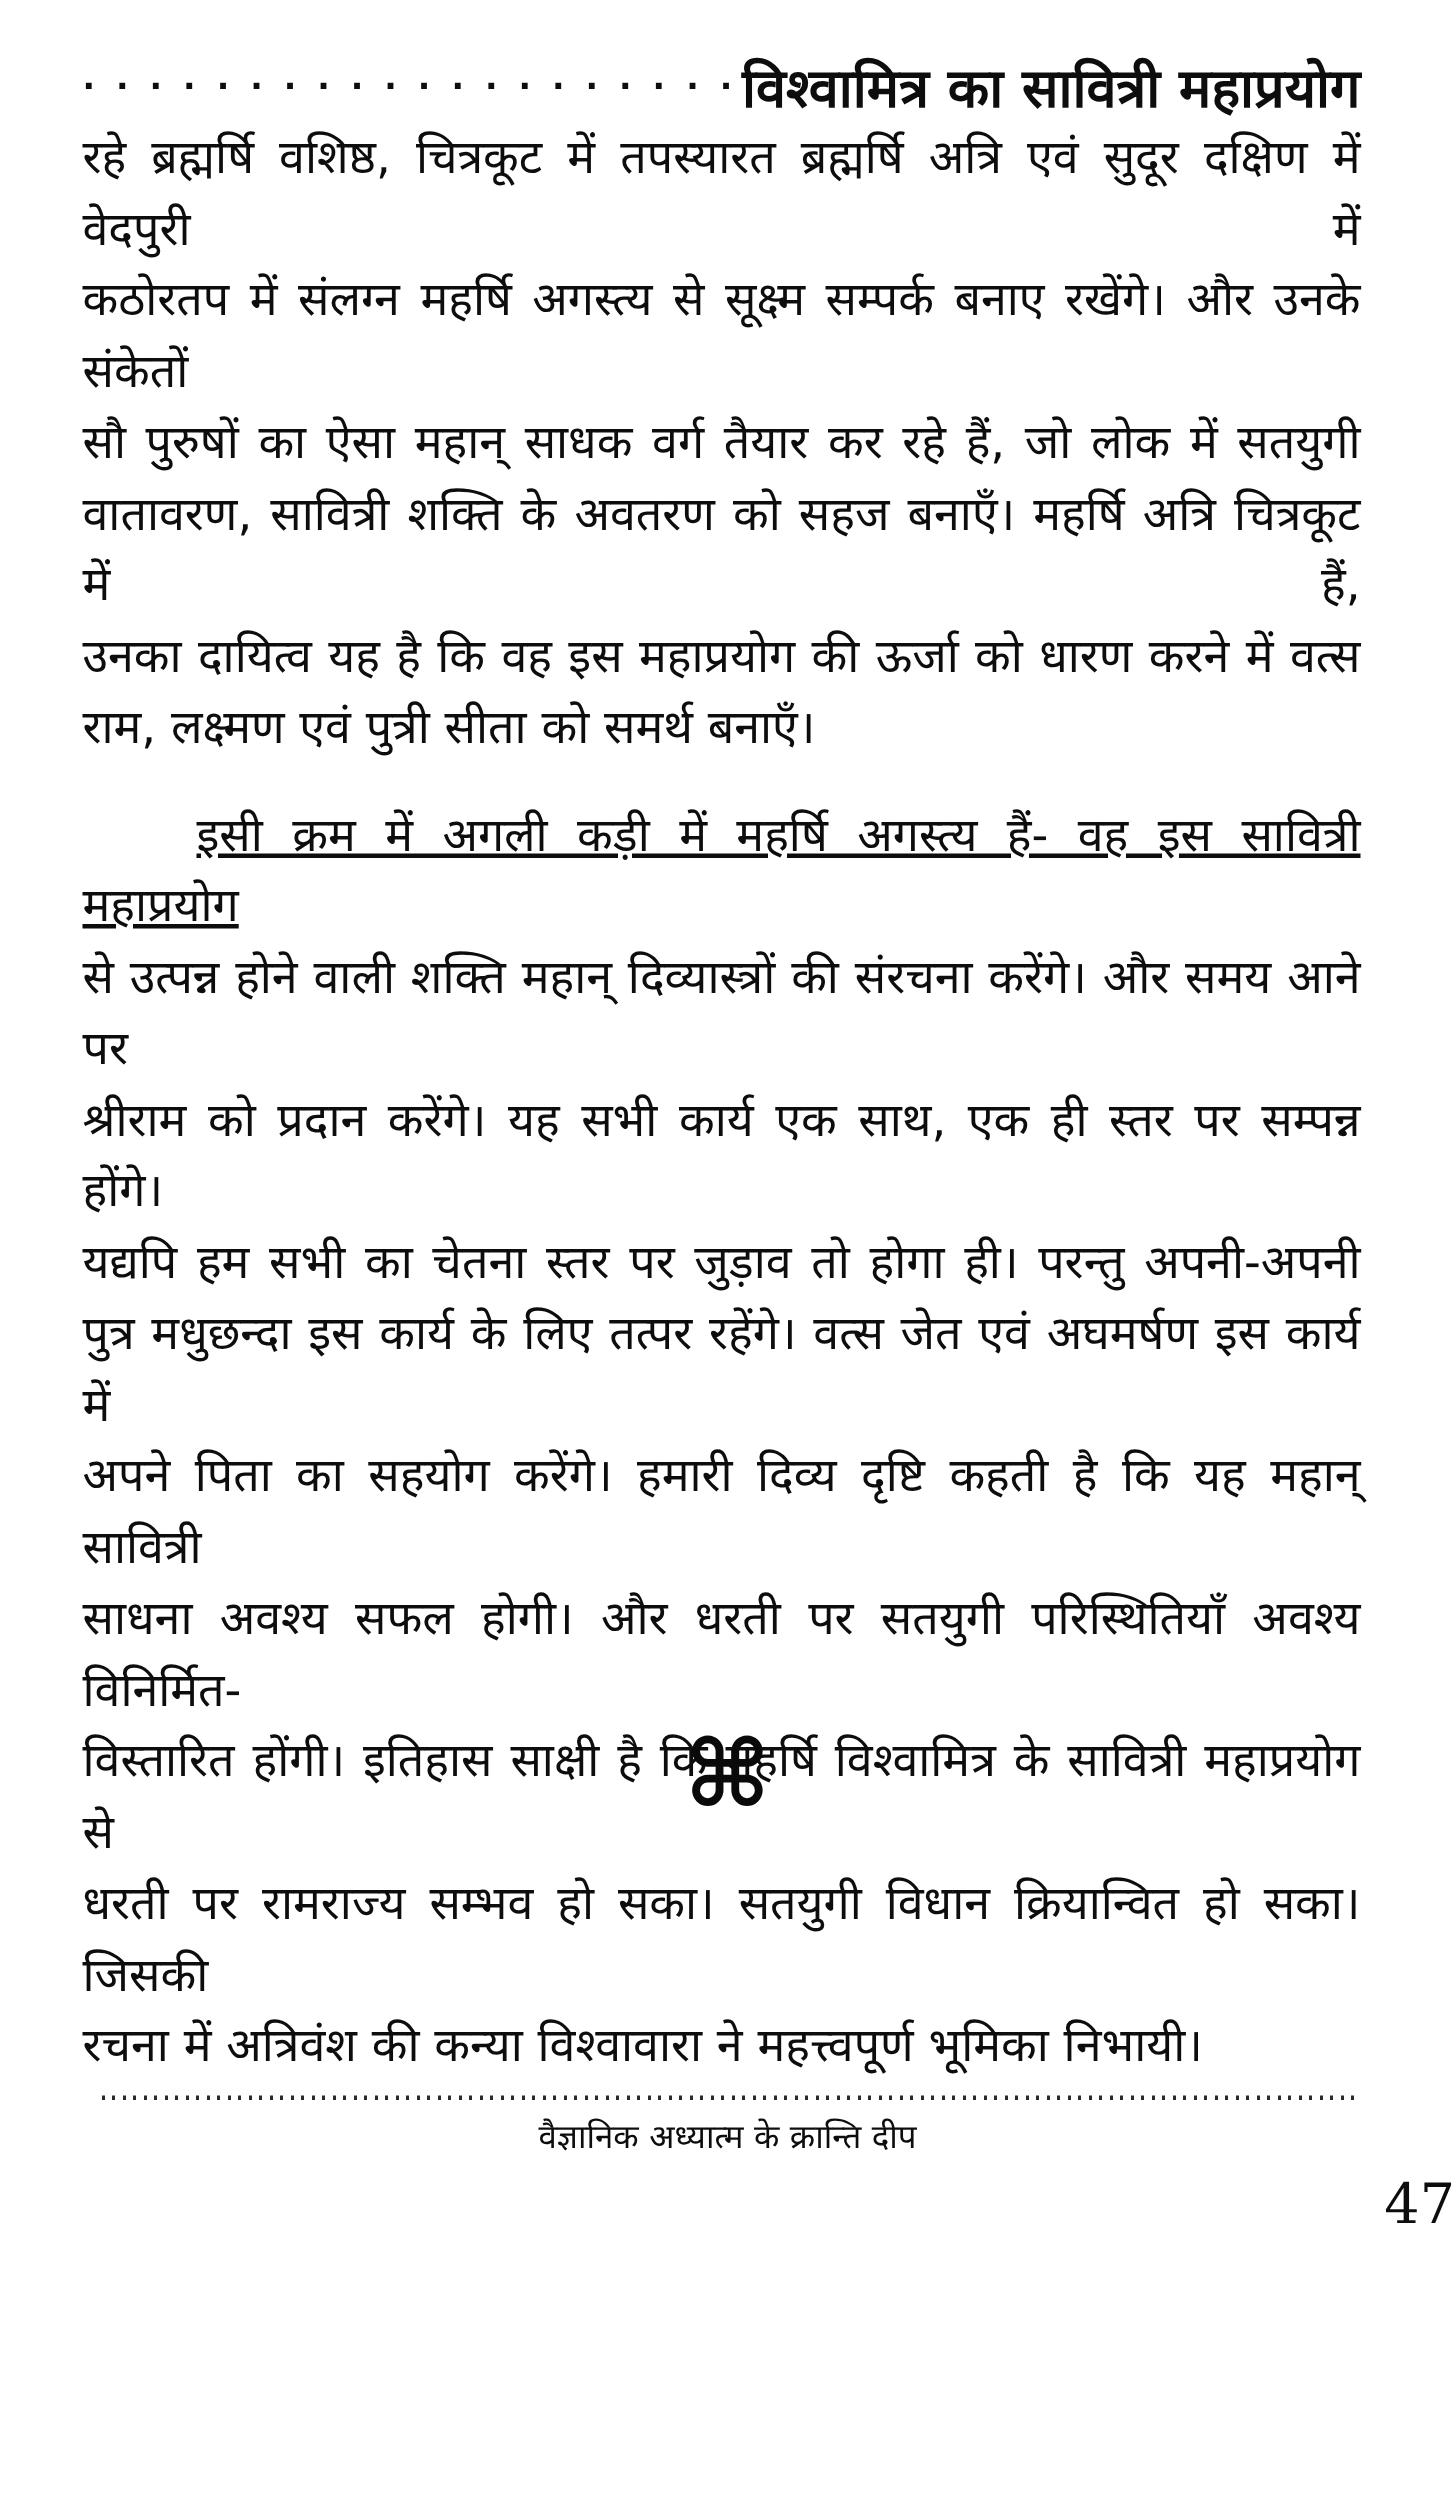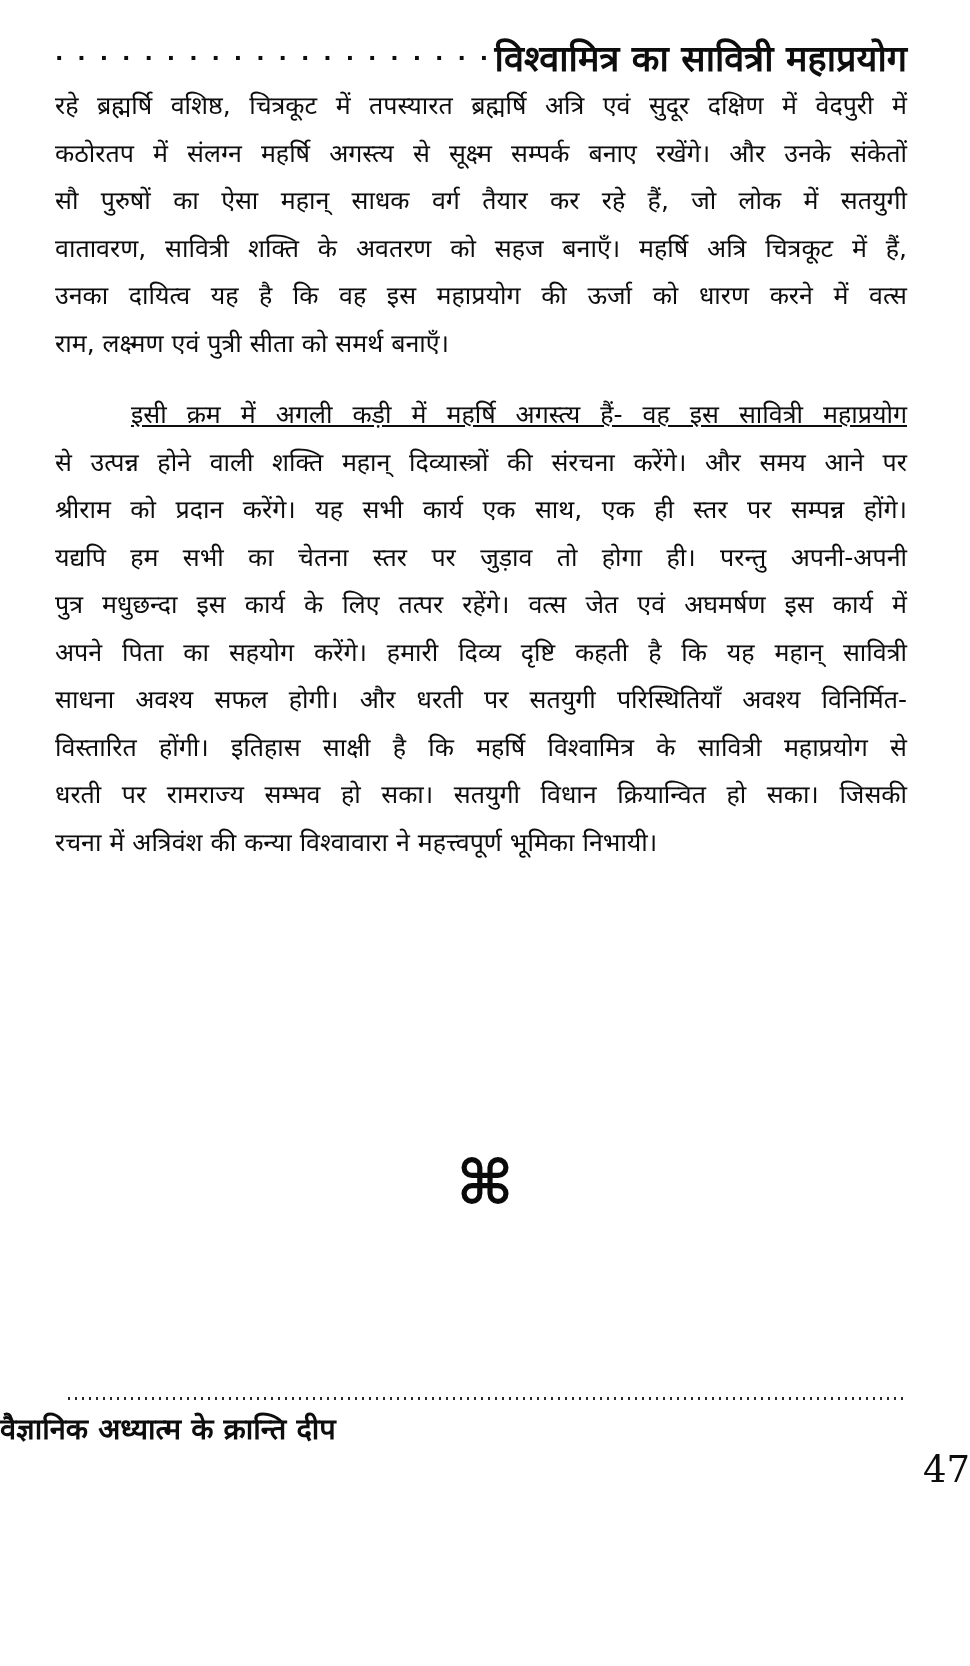--- a/index.html
+++ b/index.html
@@ -46,21 +46,21 @@
   
   .body-text {
     position: absolute;
     top: 82px;
     left: 55px;
     right: 63px;
   }
   .paragraph { margin: 0; }
   .paragraph + .paragraph { margin-top: 24px; }
   .line {
-    font-size: 25px;
+    font-size: 31px;
     line-height: 47.5px;
     text-align: justify;
     text-align-last: justify;
     text-justify: inter-word;
     white-space: normal;
   }
   .line.last { text-align-last: left; }
   .line.first-indent { text-indent: 76px; text-decoration: underline; }
   
   .ornament {
@@ -85,22 +85,23 @@
       to right,
       #2a2a2a 0 2px,
       transparent 2px 7px
     );
   }
   .footer-title {
     position: absolute;
     top: 1408px;
     left: 0;
     width: 100%;
-    font-size: 29px;
-    font-weight: bold;
+    text-align: center;
+    font-size: 22px;
+    font-weight: normal;
   }
   .page-number {
     position: absolute;
     top: 1448px;
     left: 0;
     width: 100%;
     text-align: right;
     font-family: "DejaVu Serif", "Liberation Serif", serif;
     font-size: 37px;
   }

